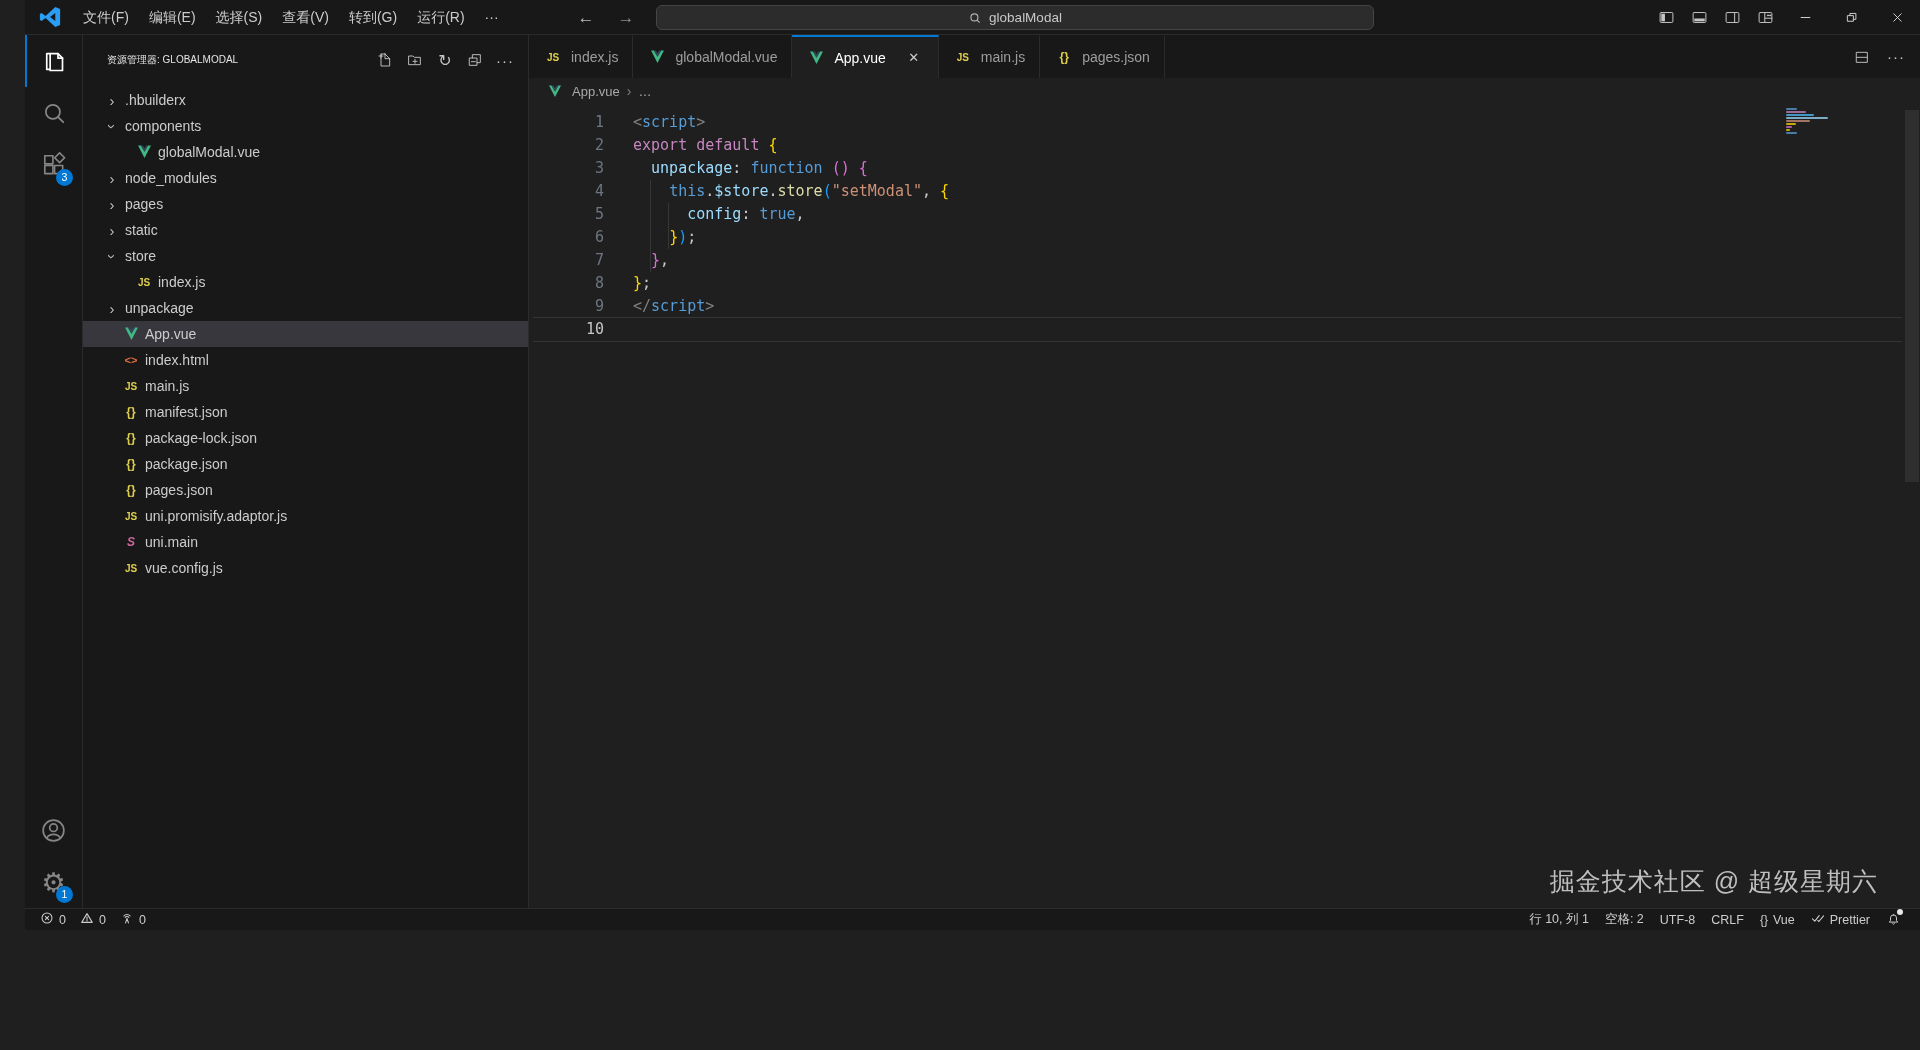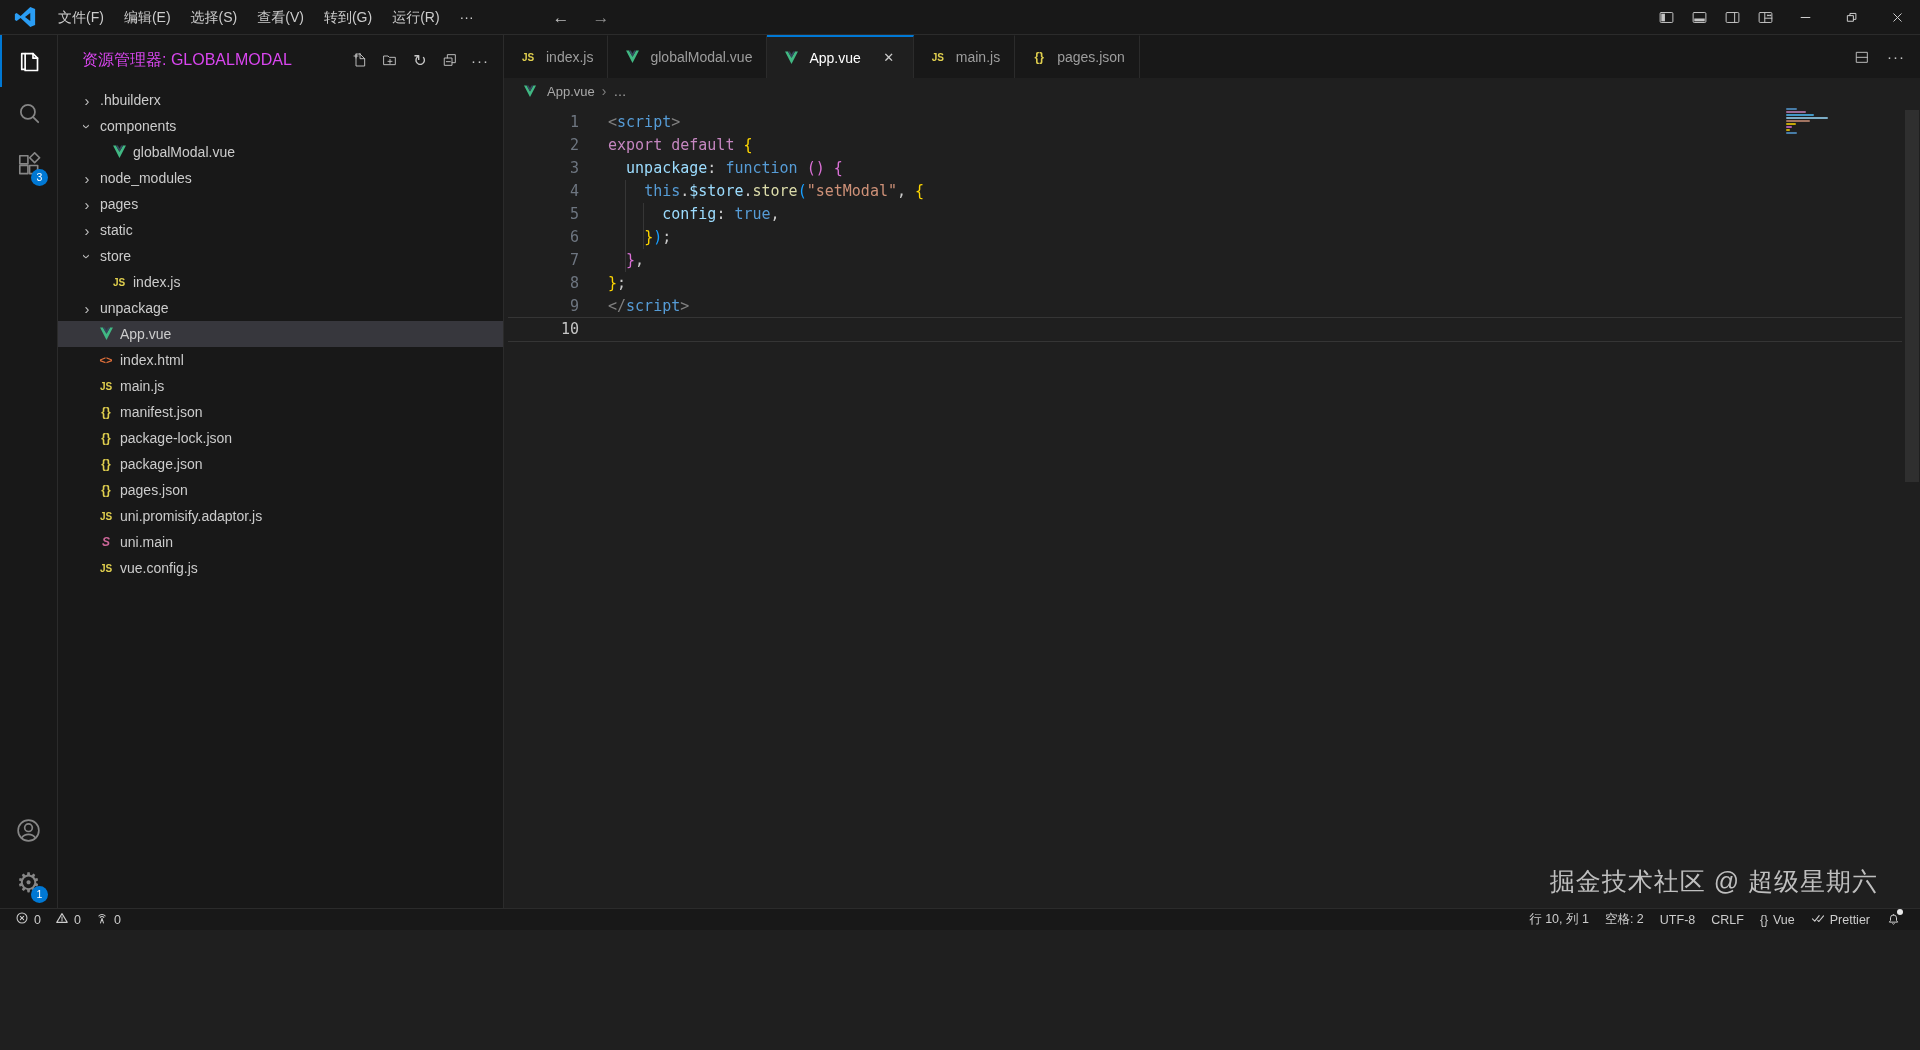--- a/index.html
+++ b/index.html
@@ -1,18 +1,18 @@
 <!DOCTYPE html>
 <html><head>
 <meta charset="utf-8">
 <style>
   * { box-sizing: border-box; margin: 0; padding: 0; }
   html,body { width:1920px; height:1050px; overflow:hidden; background:#1f1f1f;
     font-family:"Liberation Sans","DejaVu Sans",sans-serif; }
-  .app { width:1920px; height:930px; display:flex; flex-direction:column; color:#cccccc; }
+  .app { width:1920px; height:930px; display:flex; flex-direction:column; color:#cccccc;padding-left:25px; }
 
   
   .titlebar { height:35px; background:#181818; display:flex; align-items:center;
     position:relative; border-bottom:1px solid #2b2b2b; flex:0 0 35px; }
   .vslogo { width:22px; height:22px; margin:0 12px 0 14px; display:flex; align-items:center; }
   .menubar { display:flex; height:100%; align-items:center; }
   .menu-item { padding:0 10px; height:26px; line-height:26px; font-size:14px; color:#cccccc;
     border-radius:5px; white-space:nowrap; }
   .nav-arrows { position:absolute; left:548px; top:0; height:35px; display:flex; align-items:center; gap:14px; }
   .nav-arrow { font-size:17px; color:#bdbdbd; width:26px; text-align:center; }
@@ -33,21 +33,21 @@
   .ab-item { height:52px; display:flex; align-items:center; justify-content:center;
     color:#868686; position:relative; border-left:2px solid transparent; border-right:2px solid transparent; }
   .ab-item.active { color:#ffffff; border-left:2px solid #0078d4; }
   .ab-badge { position:absolute; right:7px; bottom:5px; min-width:17px; height:17px; border-radius:9px;
     background:#0078d4; color:#fff; font-size:10.5px; line-height:17px; text-align:center; padding:0 2px; }
   .ab-spacer { flex:1; }
   .gear-glyph { font-size:27px; line-height:27px; font-family:"DejaVu Sans",sans-serif; }
 
   .sidebar { width:445px; background:#181818; display:flex; flex-direction:column; }
   .sidebar-header { height:50px; display:flex; align-items:center; padding:0 10px 0 24px; }
-  .sidebar-title { font-size:16px; color:#d946ef; white-space:nowrap; overflow:hidden; }
+  .sidebar-title { font-size:10px; color:#e5e5e5; white-space:nowrap; overflow:hidden; }
   .sh-actions { margin-left:auto; display:flex; align-items:center; gap:4px; }
   .sh-icon { width:26px; height:26px; display:flex; align-items:center; justify-content:center;
     color:#c5c5c5; border-radius:5px; font-size:15px; }
   .tree { flex:1; overflow:hidden; padding-top:2px; }
   .tree-row { height:26px; display:flex; align-items:center; font-size:14px; color:#cccccc;
     white-space:nowrap; cursor:default; }
   .tree-row.selected { background:#37373d; }
   .tw { width:18px; flex:0 0 18px; text-align:center; color:#c0c0c0; font-size:15px; }
   .chev { display:inline-block; }
   .chev.exp { transform:rotate(90deg); }
@@ -121,20 +121,27 @@
         <div class="menu-item">编辑(E)</div>
         <div class="menu-item">选择(S)</div>
         <div class="menu-item">查看(V)</div>
         <div class="menu-item">转到(G)</div>
         <div class="menu-item">运行(R)</div>
         <div class="menu-item">···</div>
       </div>
     <div class="nav-arrows">
       <span class="nav-arrow">←</span>
       <span class="nav-arrow fwd">→</span>
+    </div>
+    <div class="searchbox">
+      <svg width="14" height="14" viewBox="0 0 24 24" fill="none" stroke="#c8c8c8" stroke-width="2">
+          <circle cx="11" cy="11" r="6"></circle>
+          <line x1="15.5" y1="15.5" x2="20" y2="20"></line>
+        </svg>
+      <span>globalModal</span>
     </div>
     <div class="tb-right" id="tbright">
         <div class="tb-icon">
           <svg width="17" height="17" viewBox="0 0 24 24" fill="none" stroke="currentColor" stroke-width="1.4" stroke-linecap="round" stroke-linejoin="round">
             <rect x="3" y="5" width="18" height="14" rx="1.5"></rect>
             <rect x="4.6" y="6.6" width="5.2" height="10.8" fill="currentColor" stroke="none"></rect>
           </svg>
         </div>
         <div class="tb-icon">
           <svg width="17" height="17" viewBox="0 0 24 24" fill="none" stroke="currentColor" stroke-width="1.4" stroke-linecap="round" stroke-linejoin="round">

